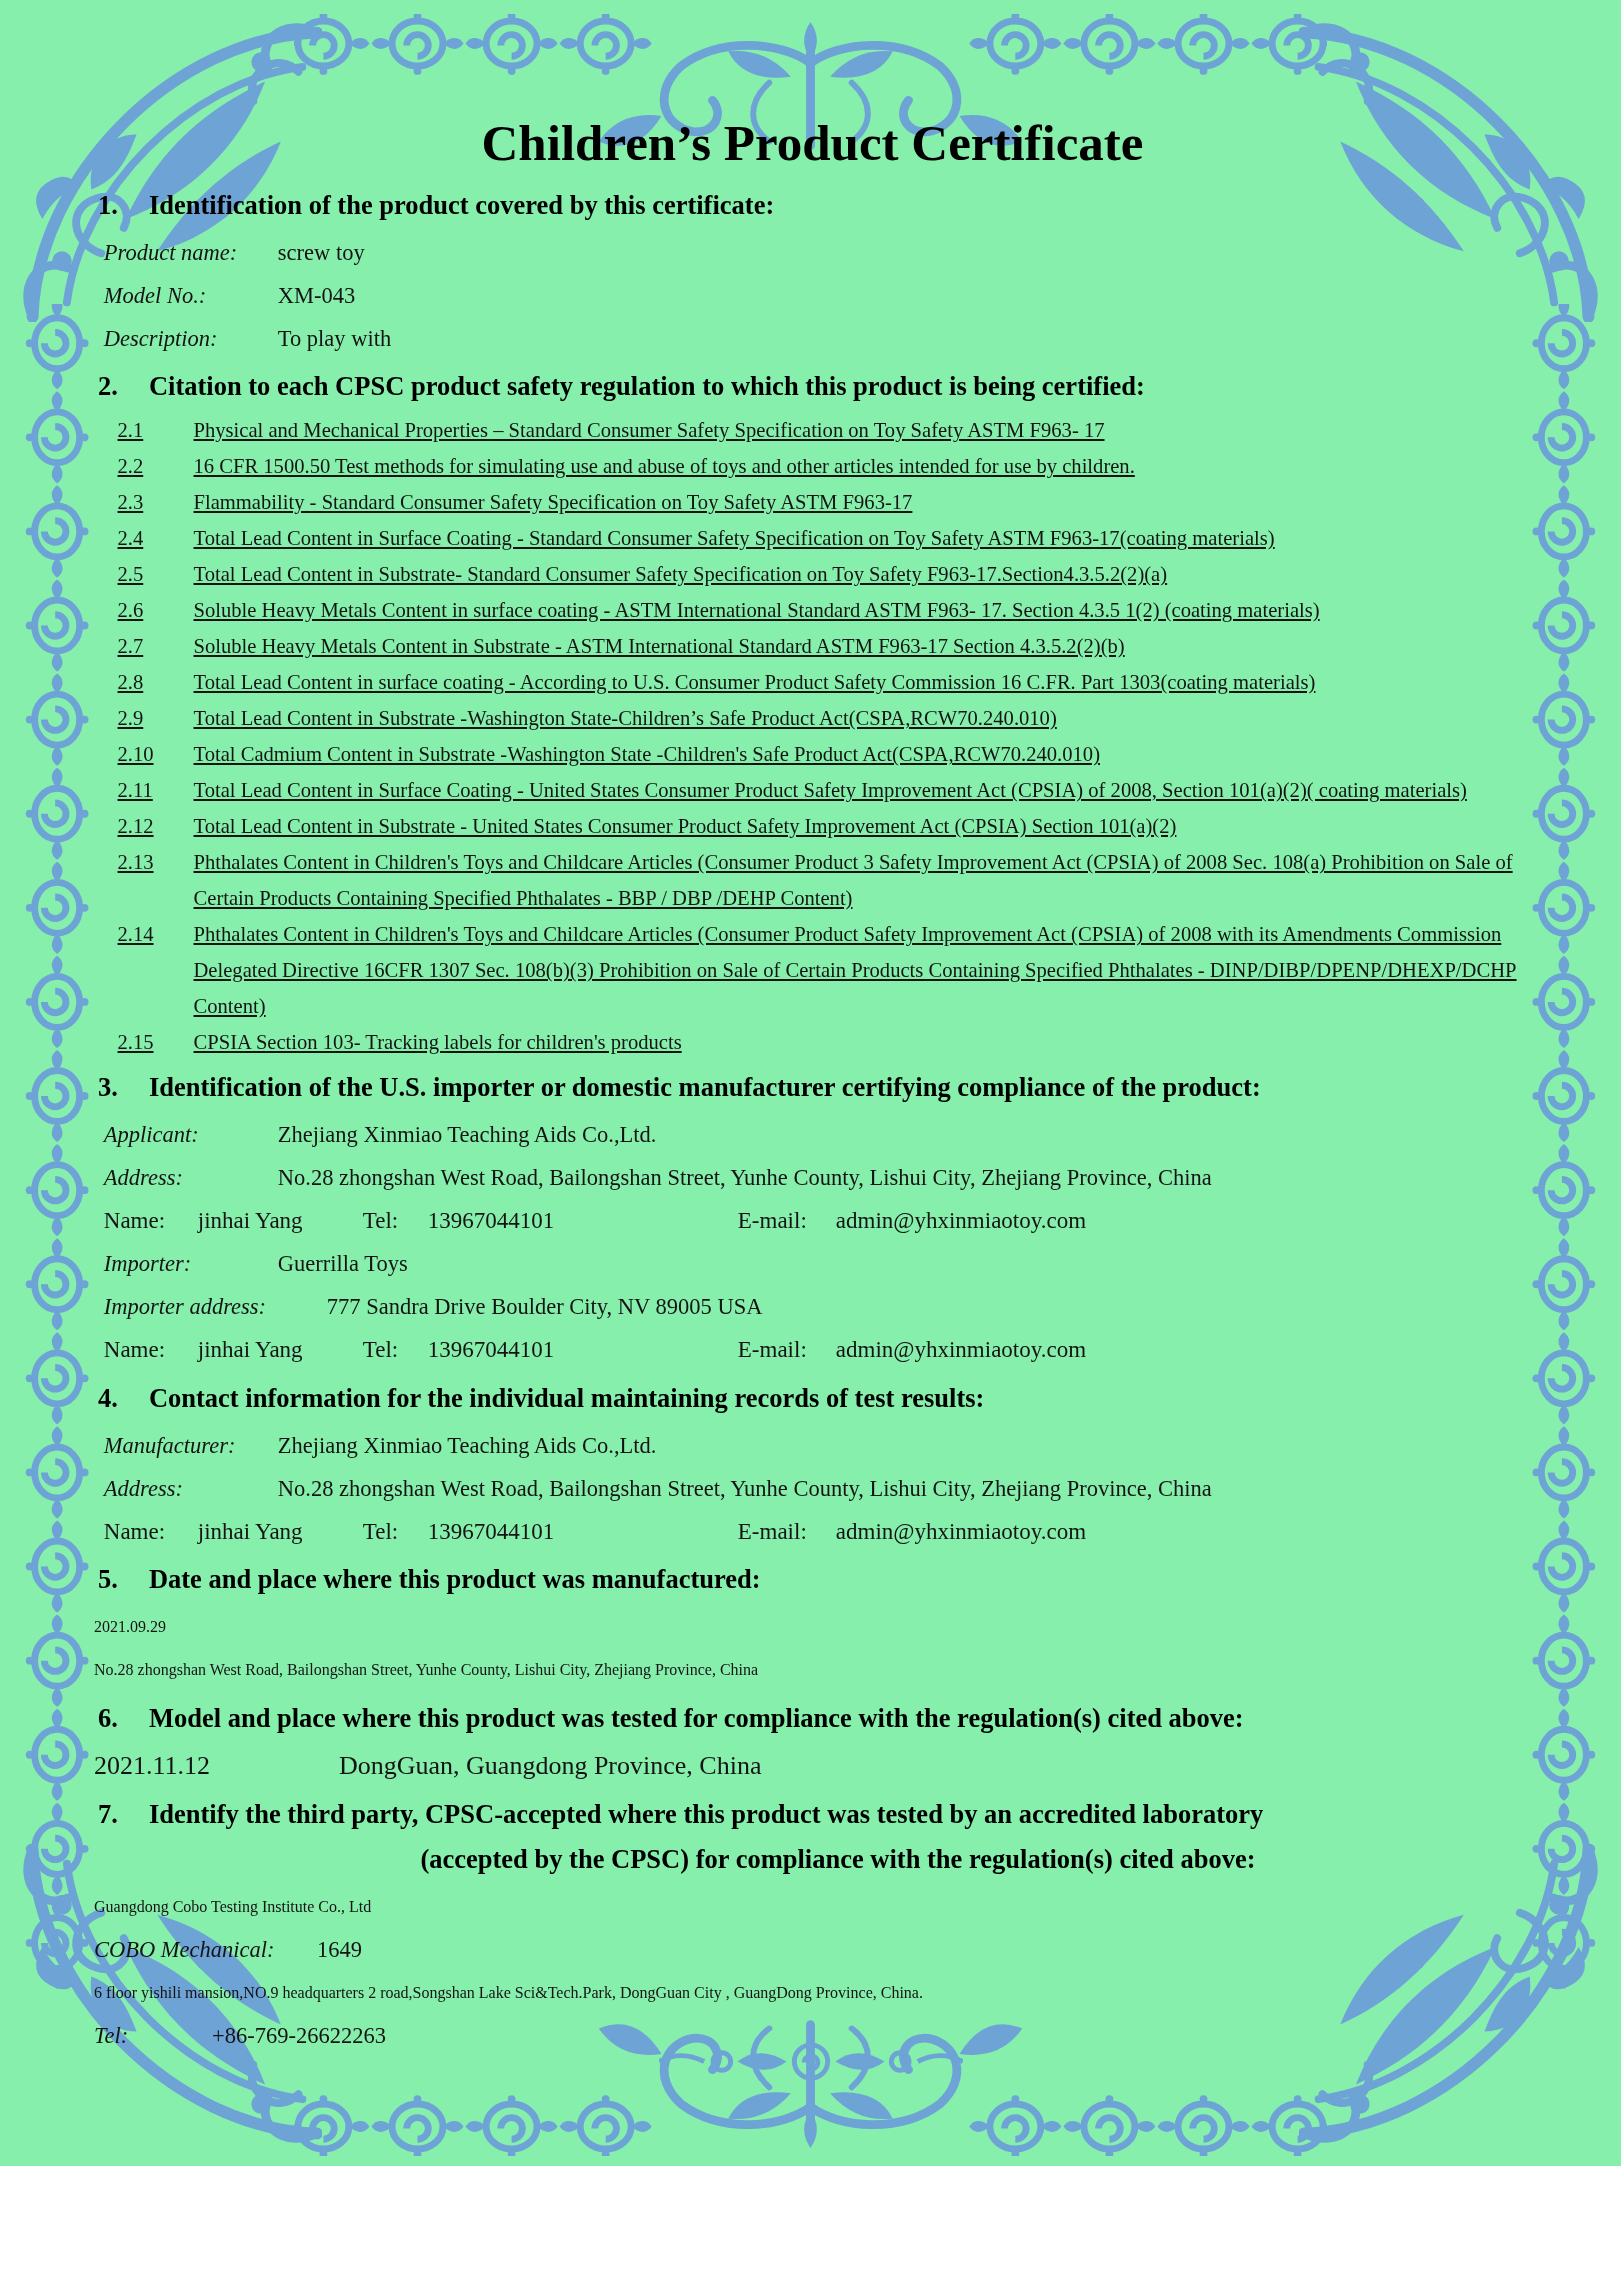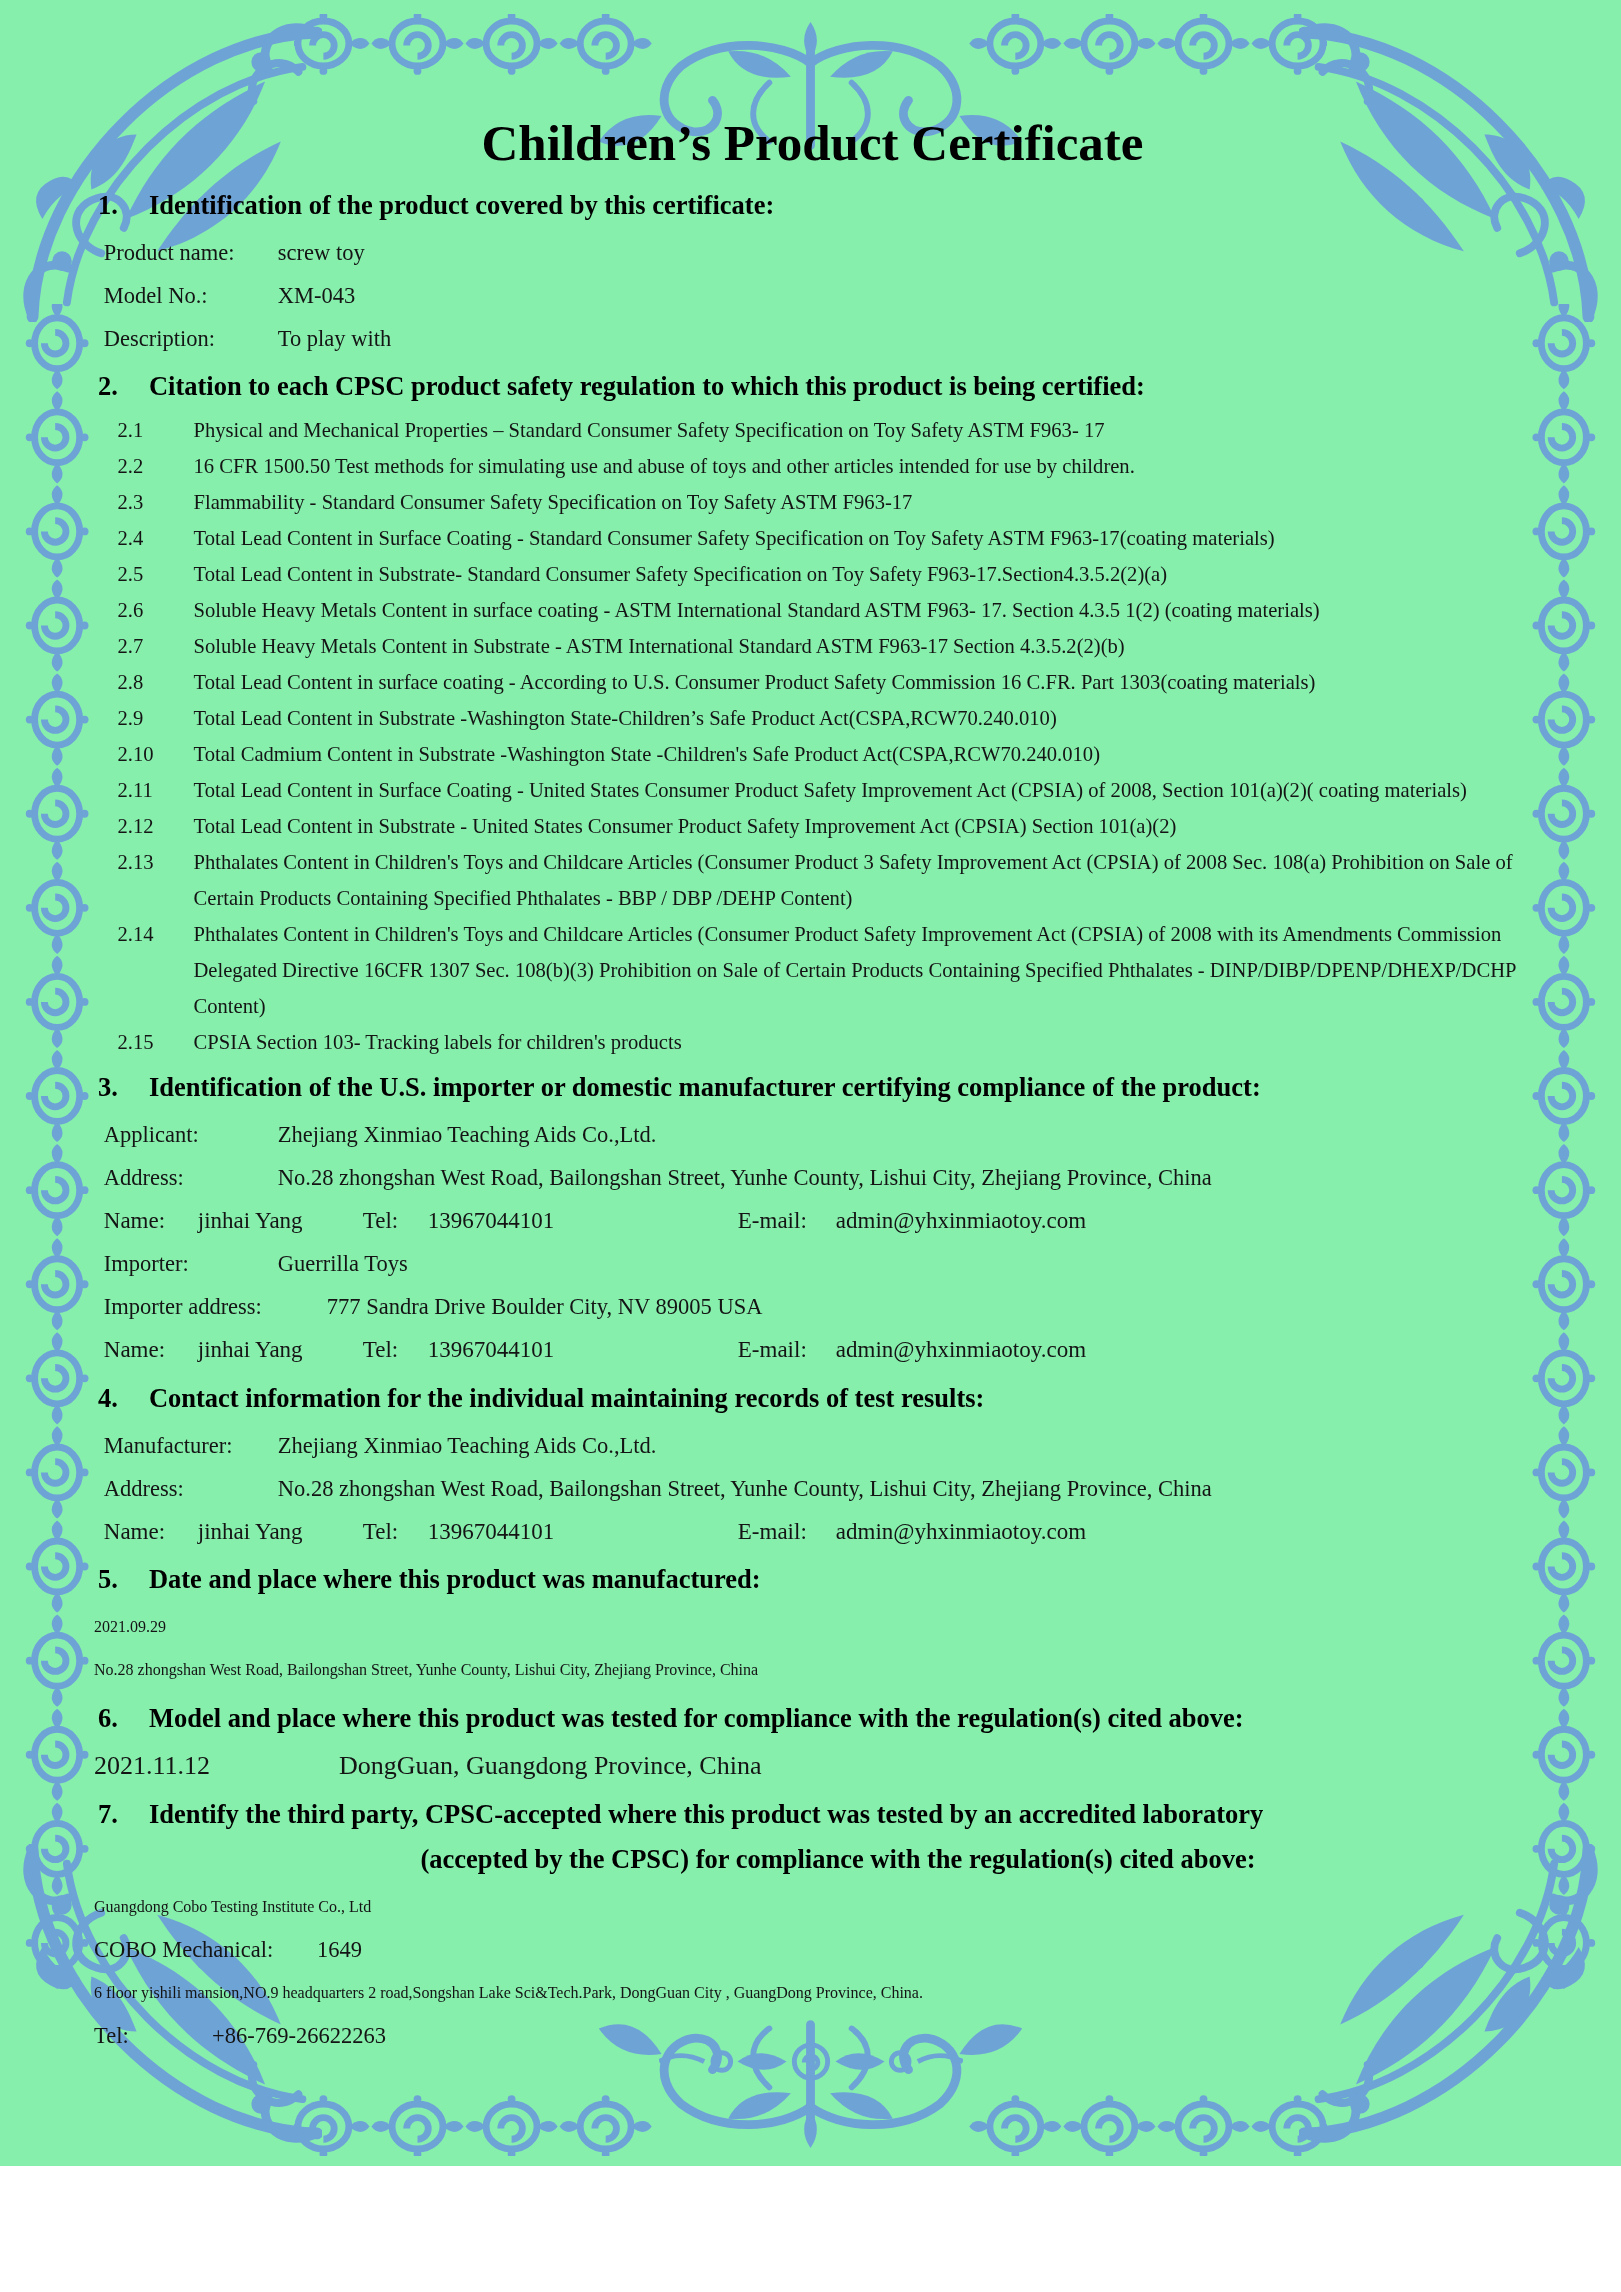--- a/index.html
+++ b/index.html
@@ -19,31 +19,31 @@
   .edge-left{left:9.8px;top:304px;}
   .edge-right{right:9.8px;top:304px;}
   .divider{left:659px;top:2037px;}
   
   .content{position:absolute;left:94px;top:114px;width:1437px;}
   .title{font-size:51px;font-weight:bold;text-align:center;margin:0 0 13.7px 0;color:#000;}
   .sec-head{display:flex;align-items:baseline;font-weight:bold;font-size:26.5px;line-height:39px;margin:7.8px 0 5.9px 0;color:#000;}
   .sec-num{flex:none;width:51px;padding-left:3.9px;}
   .sec-head-cont{font-weight:bold;font-size:26.5px;line-height:39px;margin:0 0 5.9px 51px;color:#000;text-align:center;}
   .kv{display:flex;font-size:22.5px;line-height:43px;}
-  .kv .lbl{flex:none;width:174px;padding-left:9.8px;}
+  .kv .lbl{flex:none;width:174px;padding-left:9.8px;font-style:italic;}
   .kv .lbl.wide{width:223px;}
   .kv .val{flex:1;}
   .contact{display:flex;font-size:23px;line-height:43px;}
   .contact .c-nl{flex:none;width:94px;padding-left:9.8px;}
   .contact .c-nv{flex:none;width:165px;}
   .contact .c-tl{flex:none;width:65px;}
   .contact .c-tv{flex:none;width:310px;}
   .contact .c-el{flex:none;width:98px;}
   .contact .c-ev{flex:1;}
-  .cite{display:flex;font-size:20.6px;line-height:36px;}
+  .cite{display:flex;font-size:20.6px;line-height:36px;text-decoration:underline;}
   .cite .cite-num{flex:none;width:76px;padding-left:23.5px;}
   .cite .cite-text{flex:1;padding-right:5.9px;}
   .plain{font-size:16px;line-height:43px;}
   .two-col{display:flex;font-size:26px;line-height:43px;}
   .two-col .col-a{flex:none;width:245px;}
 </style>
 </head>
 <body>
 
 <div class="page">

